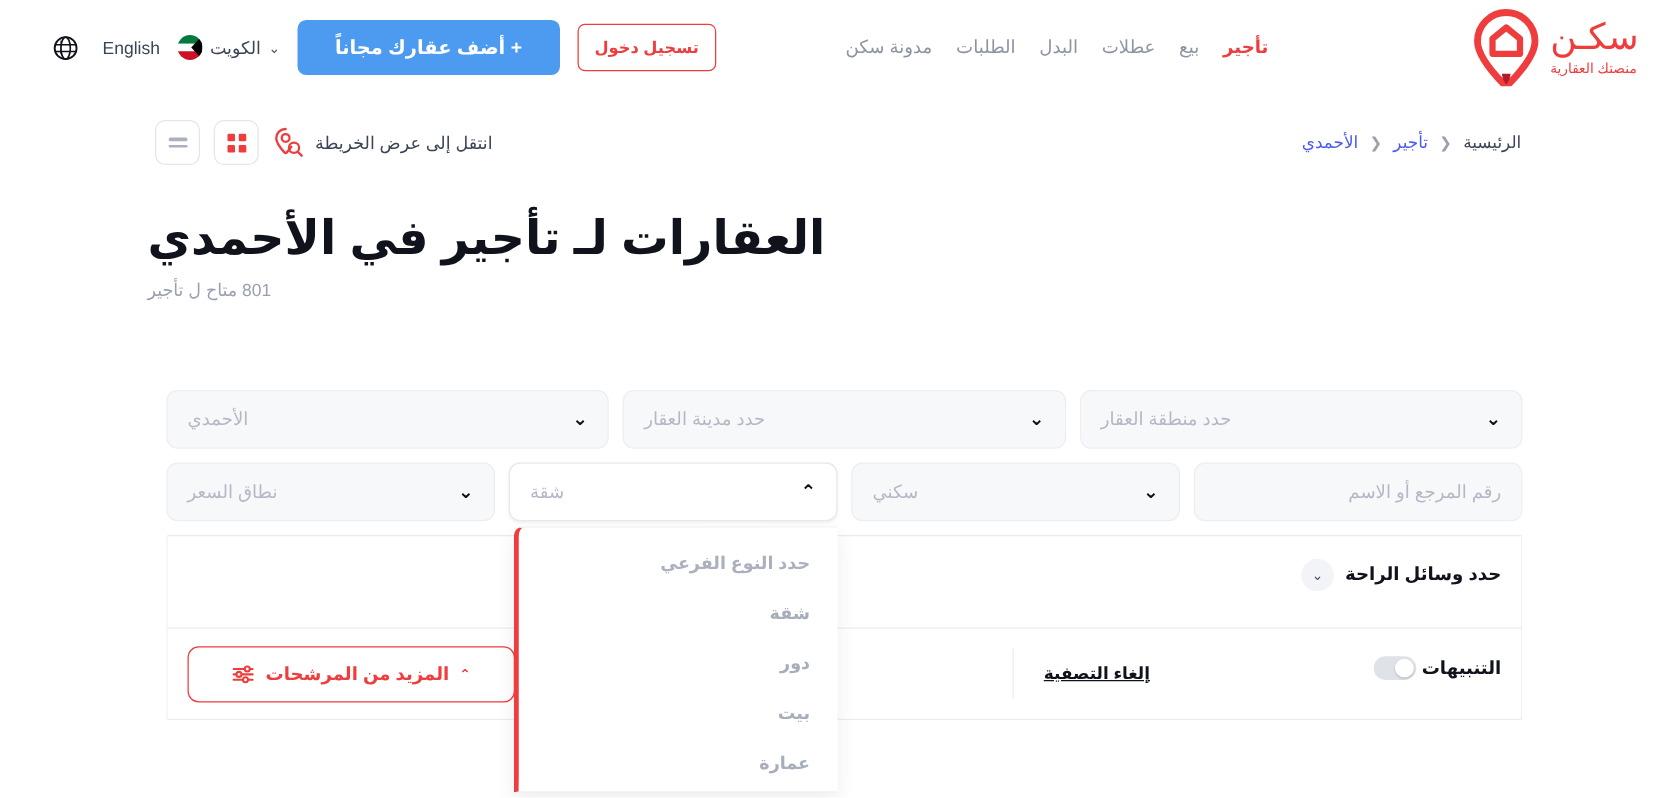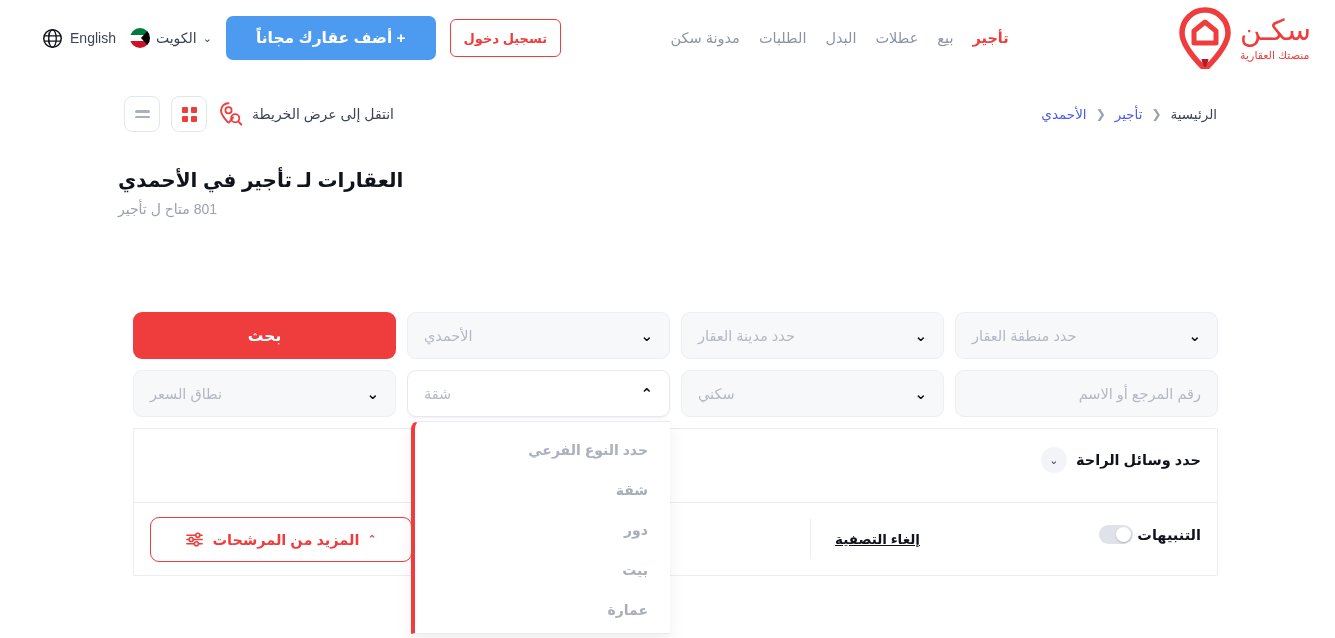--- a/index.html
+++ b/index.html
@@ -22,21 +22,21 @@
   .brand-text { display: flex; flex-direction: column; align-items: flex-end; line-height: 1; }
   .brand-name { font-size: 29px; font-weight: 400; color: #ef3d3d; letter-spacing: 1px; }
   .brand-sub { font-size: 11px; color: #ef3d3d; margin-top: 5px; }
   .pin-logo { width: 54px; height: 62px; }
 
   .nav { display: flex; align-items: center; gap: 19px; margin-right: 60px; }
   .nav-item { font-size: 14.5px; color: #8d93a3; cursor: pointer; white-space: nowrap; }
   .nav-item.active { color: #ef3d3d; font-weight: 700; }
 
   .header-left { display: flex; align-items: center; gap: 14px; }
-  .lang-grp { display: flex; align-items: center; gap: 7px; cursor: pointer; }
+  .lang-grp { display: flex; align-items: center; gap: 19px; cursor: pointer; }
   .lang-label { font-size: 14px; color: #3b4356; }
   .globe-ico { width: 21px; height: 21px; }
   .country-grp { display: flex; align-items: center; gap: 6px; cursor: pointer; }
   .flag {
     width: 20px; height: 20px; border-radius: 50%; overflow: hidden;
     position: relative; flex: none;
   }
   .flag .g { position: absolute; left: 0; top: 0; width: 100%; height: 33.4%; background: #007a3d; }
   .flag .w { position: absolute; left: 0; top: 33.3%; width: 100%; height: 33.4%; background: #fff; }
   .flag .r { position: absolute; left: 0; bottom: 0; width: 100%; height: 33.4%; background: #ce1126; }
@@ -75,21 +75,21 @@
     width: 36px; height: 36px; border: 1px solid #e3e6ec; border-radius: 8px;
     background: #fff; display: flex; align-items: center; justify-content: center;
     cursor: pointer; flex-direction: column; gap: 3px;
   }
   .vbtn .ln { width: 15px; height: 2.6px; background: #aab0bd; border-radius: 2px; }
   .gridico { display: grid; grid-template-columns: 6px 6px; grid-template-rows: 6px 6px; gap: 3px; }
   .gridico i { background: #ef3d3d; display: block; border-radius: 1px; }
 
   
   .titleblock { position: absolute; top: 168px; left: 0; width: 1335px; padding-left: 118px; text-align: left; }
-  .ptitle { font-size: 20px; font-weight: 700; color: #10131c; line-height: 1.25; }
+  .ptitle { font-size: 38px; font-weight: 700; color: #10131c; line-height: 1.25; }
   .psub { font-size: 14px; color: #9aa0b0; margin-top: 8px; }
 
   
   .filters { position: absolute; top: 312px; left: 133px; width: 1085px; }
   .frow { display: flex; gap: 11px; margin-bottom: 11px; }
   .fcell { flex: 1 1 0; position: relative; }
   .fbox {
     height: 47px; background: #f7f8fa; border: 1px solid #eceef3; border-radius: 9px;
     display: flex; align-items: center; justify-content: space-between;
     padding: 0 16px; cursor: pointer; position: relative; z-index: 2;
@@ -265,23 +265,20 @@
         <span class="fchev">⌄</span>
         <span class="fph">حدد مدينة العقار</span>
       </div>
     </div>
     <div class="fcell">
       <div class="fbox">
         <span class="fchev">⌄</span>
         <span class="fph">الأحمدي</span>
       </div>
     </div>
-    <div class="fcell">
-      <button class="btn-search">بحث</button>
-    </div>
   </div>
 
   <div class="frow">
     <div class="fcell">
       <div class="fbox plain">
         <span class="fph">رقم المرجع أو الاسم</span>
       </div>
     </div>
     <div class="fcell">
       <div class="fbox">

